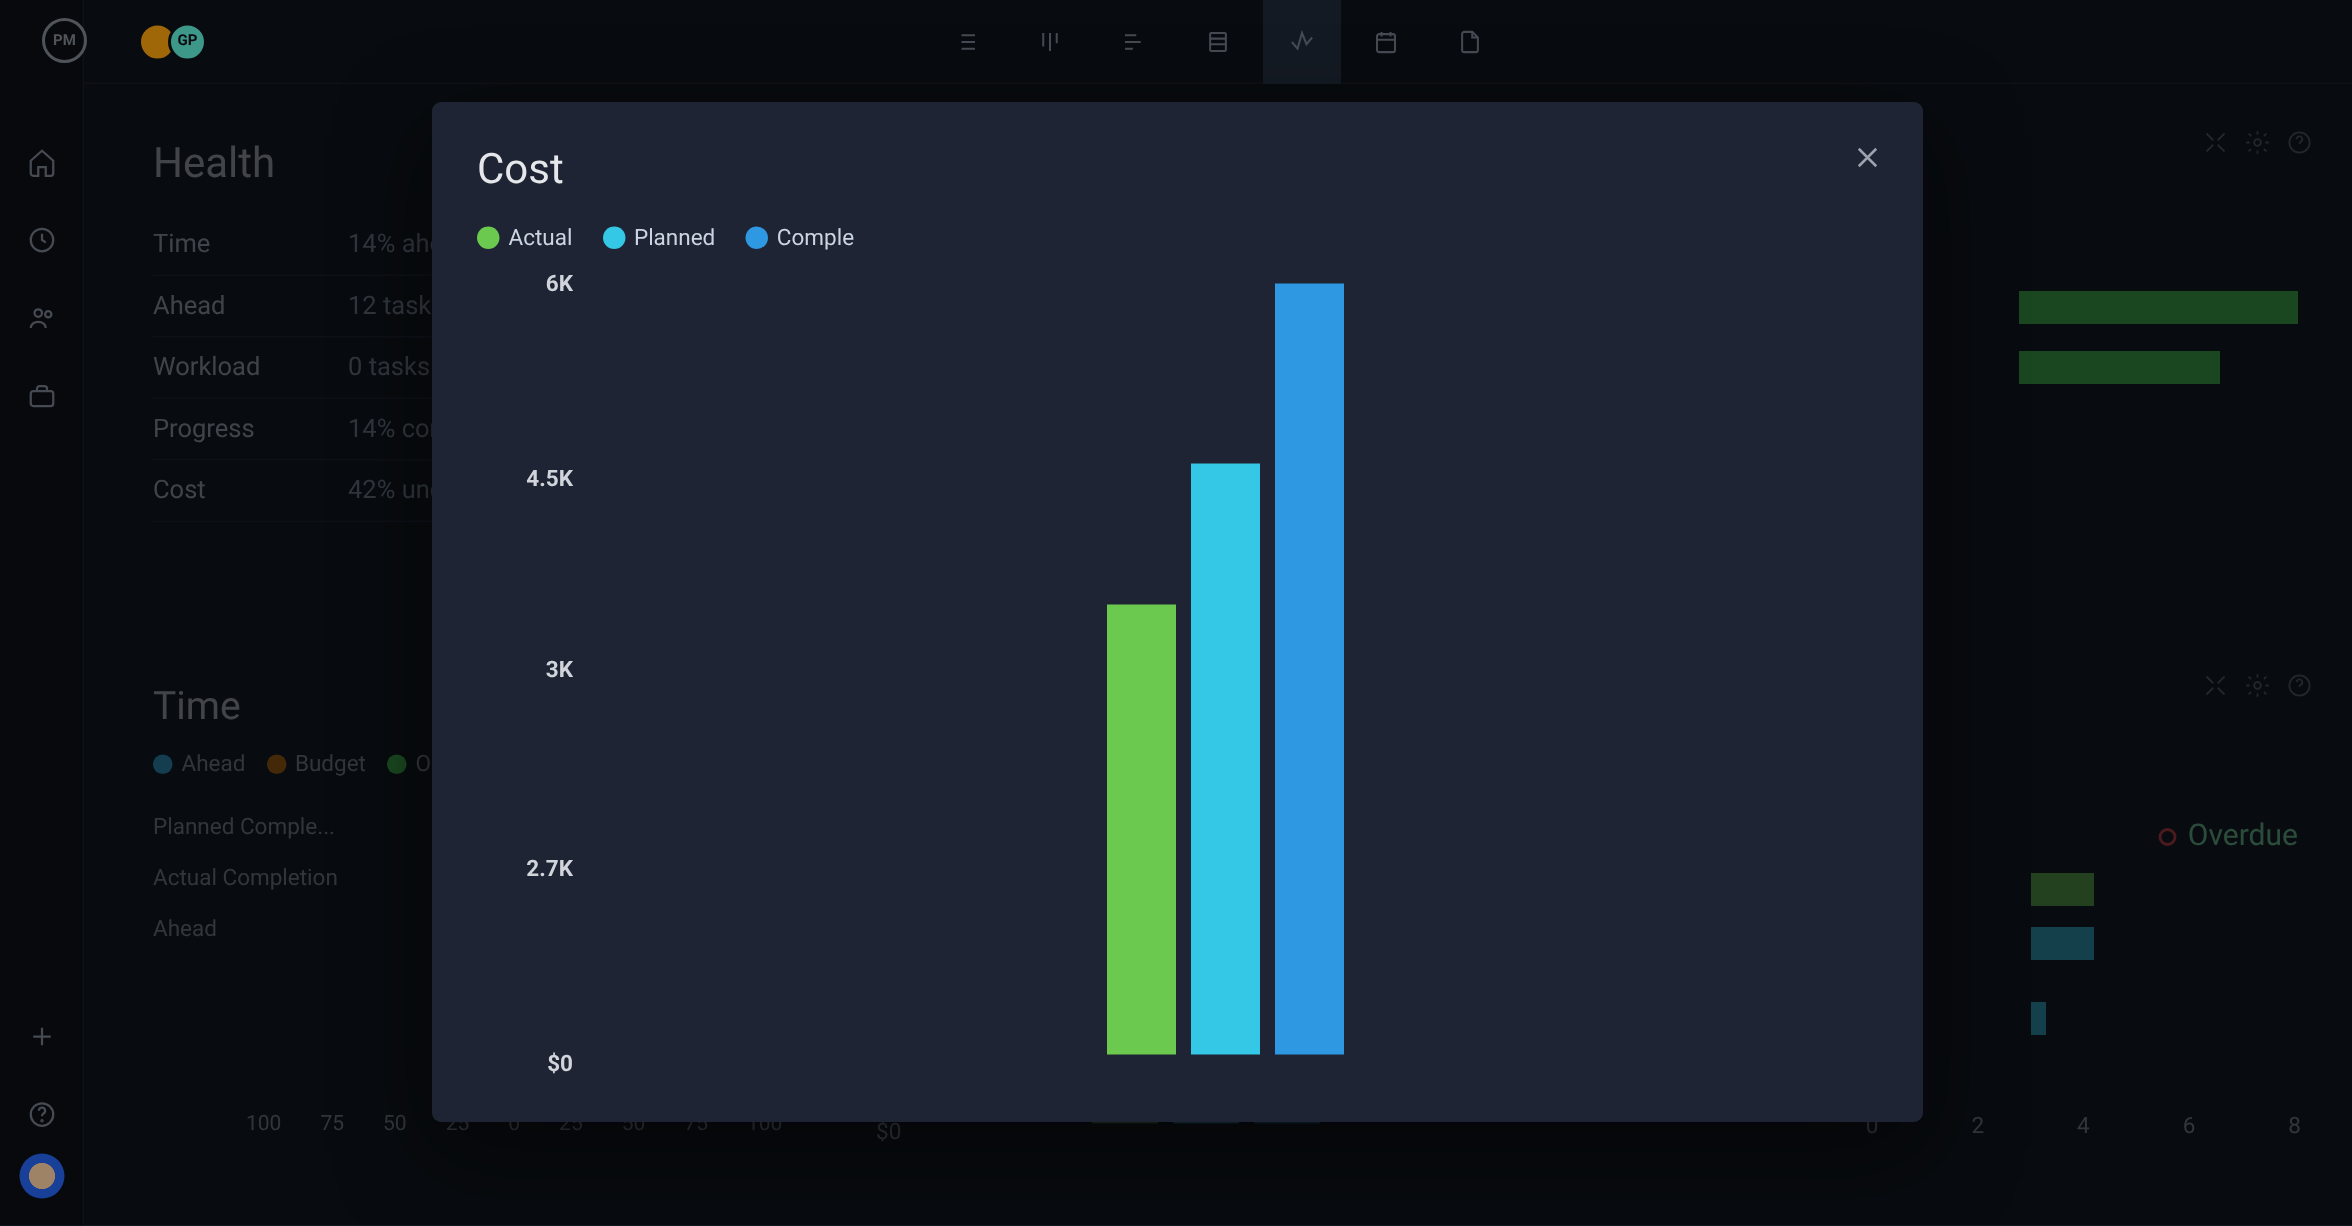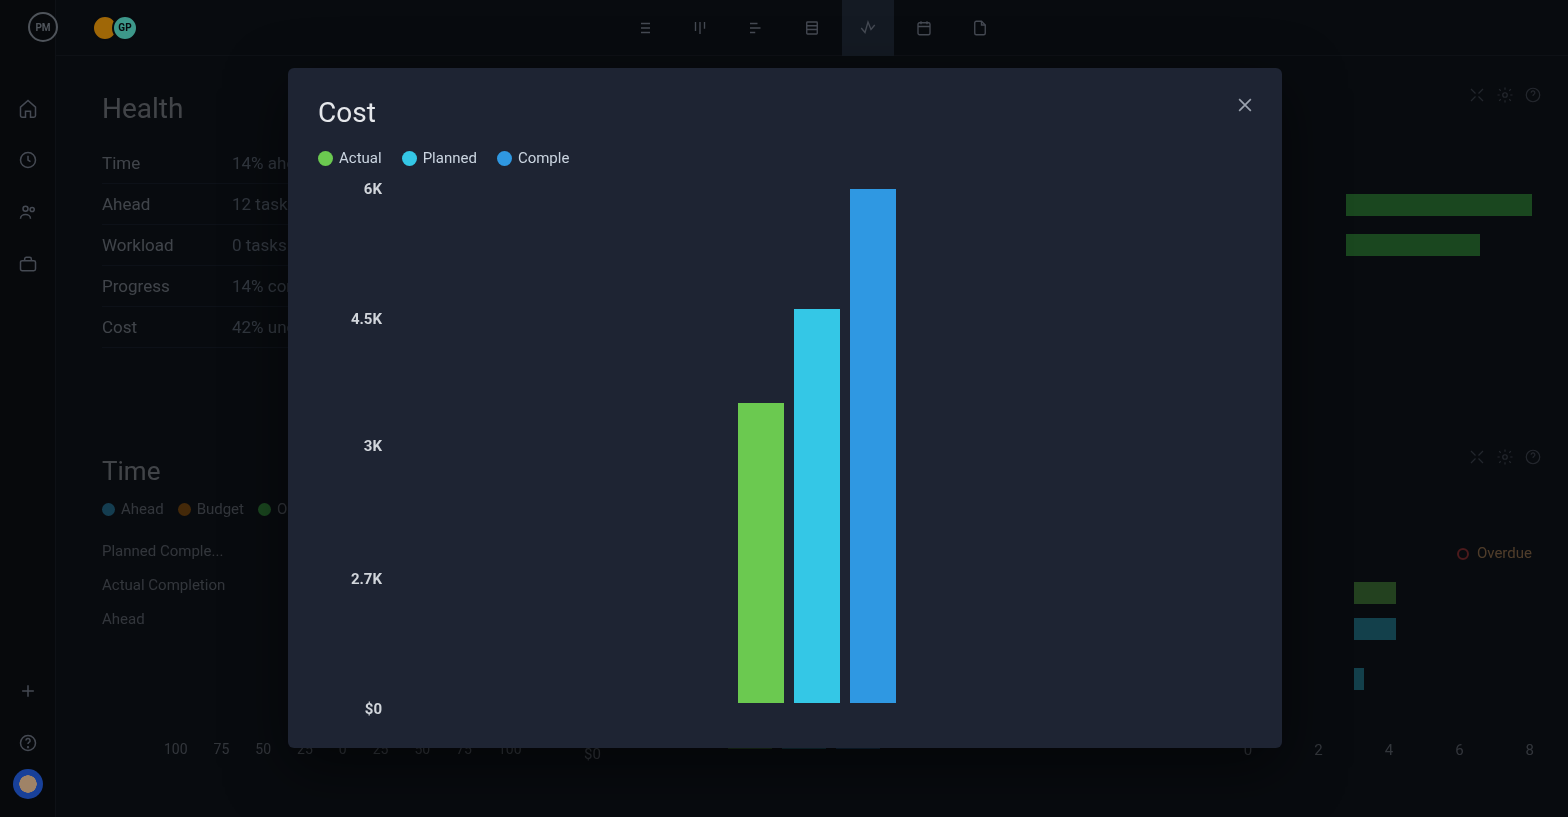--- a/index.html
+++ b/index.html
@@ -107,21 +107,21 @@
 .y-labels { position:absolute; left:0; top:0; bottom:0; width:50px; }
 .y-label { position:absolute; right:0; font-size:15px; color:#d1d5db; transform: translateY(-50%); }
 .plot { position:absolute; left:60px; right:10px; top:14px; bottom:20px; }
 .bars { position:absolute; bottom:0; left:50%; transform:translateX(-50%); display:flex; gap:10px; align-items:flex-end; }
 .bar { width:46px; }
 
 .bg-cost-axis-left{position:absolute;left:584px;top:745px;font-size:15px;color:#9ca3af;}
 .bg-small-bars{position:absolute;left:728px;top:733px;display:flex;gap:10px;}
 .bg-small-bars .sb{width:44px;height:16px;}
 
-.bg-tasks-legend{position:absolute;right:36px;top:488px;font-size:15px;color:#fdba74;}
+.bg-tasks-legend{position:absolute;right:36px;top:488px;font-size:20px;color:#86efac;}
 .bg-tasks-dot{width:12px;height:12px;border-radius:50%;background:#ef4444;display:inline-block;margin-right:8px;vertical-align:middle;border:2px solid #ef4444;}
 .bg-tasks-bars{position:absolute;right:172px;top:526px;}
 .bg-tasks-bars .tb{height:22px;margin-bottom:14px;}
 </style>
 </head>
 <body>
 
 <div class="left-rail">
   <div class="logo">PM</div>
   <div class="rail-icon">

